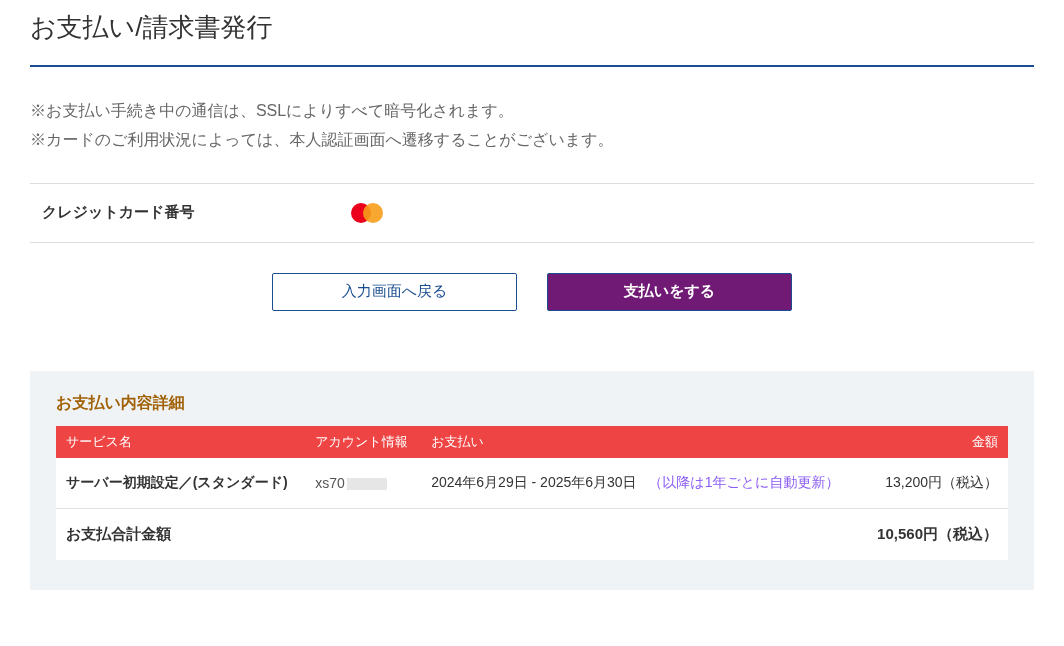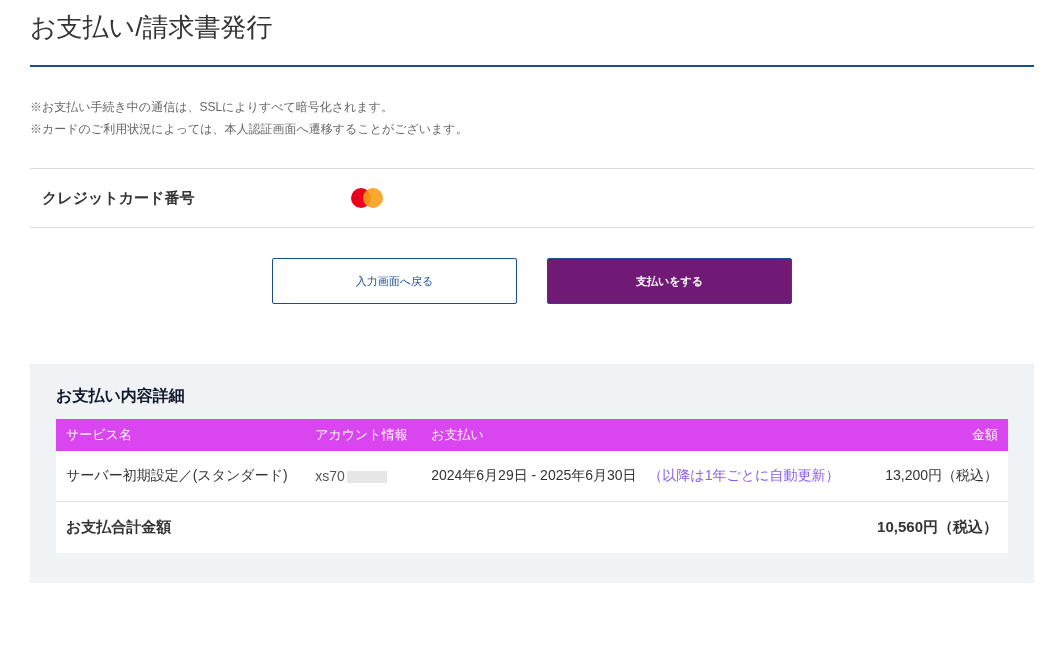--- a/index.html
+++ b/index.html
@@ -18,21 +18,21 @@
     padding: 10px 0 20px;
     border-bottom: 2px solid #1a4d8f;
   }
   .intro {
     margin-top: 30px;
     line-height: 1.7;
     color: #333;
   }
   .notes {
     margin-top: 29px;
-    font-size: 12px;
+    font-size: 16px;
     color: #666;
     line-height: 1.8;
   }
   .card-section {
     margin-top: 28px;
     border-top: 1px solid #ddd;
     border-bottom: 1px solid #ddd;
     padding: 18px 0;
     display: flex;
     align-items: center;
@@ -65,72 +65,72 @@
   .mc-icon::before { background: #eb001b; left: 1px; }
   .mc-icon::after { background: #f79e1b; right: 1px; mix-blend-mode: normal; opacity: 0.9; }
   .btn-row {
     margin-top: 30px;
     display: flex;
     justify-content: center;
     gap: 30px;
   }
   .btn {
     width: 245px;
-    height: 46px;
+    height: 38px;
     display: flex;
     align-items: center;
     justify-content: center;
-    font-size: 11px;
+    font-size: 15px;
     cursor: pointer;
     border-radius: 2px;
   }
   .btn-secondary {
     background: #fff;
     border: 1px solid #1a4d8f;
     color: #1a4d8f;
   }
   .btn-primary {
     background: #701a75;
     border: 1px solid #1a4d8f;
     color: #fff;
     font-weight: bold;
   }
   .details-panel {
     margin-top: 60px;
     background: #f0f3f6;
     padding: 22px 26px 30px;
   }
   .details-title {
-    color: #0f172a;
+    color: #a16207;
     font-size: 16px;
     font-weight: bold;
     margin-bottom: 12px;
   }
   table {
     width: 100%;
     border-collapse: collapse;
     background: #fff;
   }
   thead th {
-    background: #d946ef;
+    background: #ef4444;
     color: #fff;
     font-weight: normal;
     font-size: 13px;
     text-align: left;
     padding: 7px 10px;
   }
   thead th.amount-h { text-align: right; }
   tbody td {
     padding: 16px 10px;
     border-bottom: 1px solid #e0e0e0;
     vertical-align: middle;
     font-size: 14px;
   }
   tbody tr:last-child td { border-bottom: none; }
-  .svc-name { font-weight: normal; }
+  .svc-name { font-weight: bold; }
   .acct { color: #555; }
   .period { color: #333; }
   .renew { color: #8b5cf6; }
   .amount { text-align: right; white-space: nowrap; }
   .total-row td { font-weight: bold; font-size: 15px; }
   .masked {
     display: inline-block;
     width: 40px;
     height: 12px;
     background: #e6e6e6;

